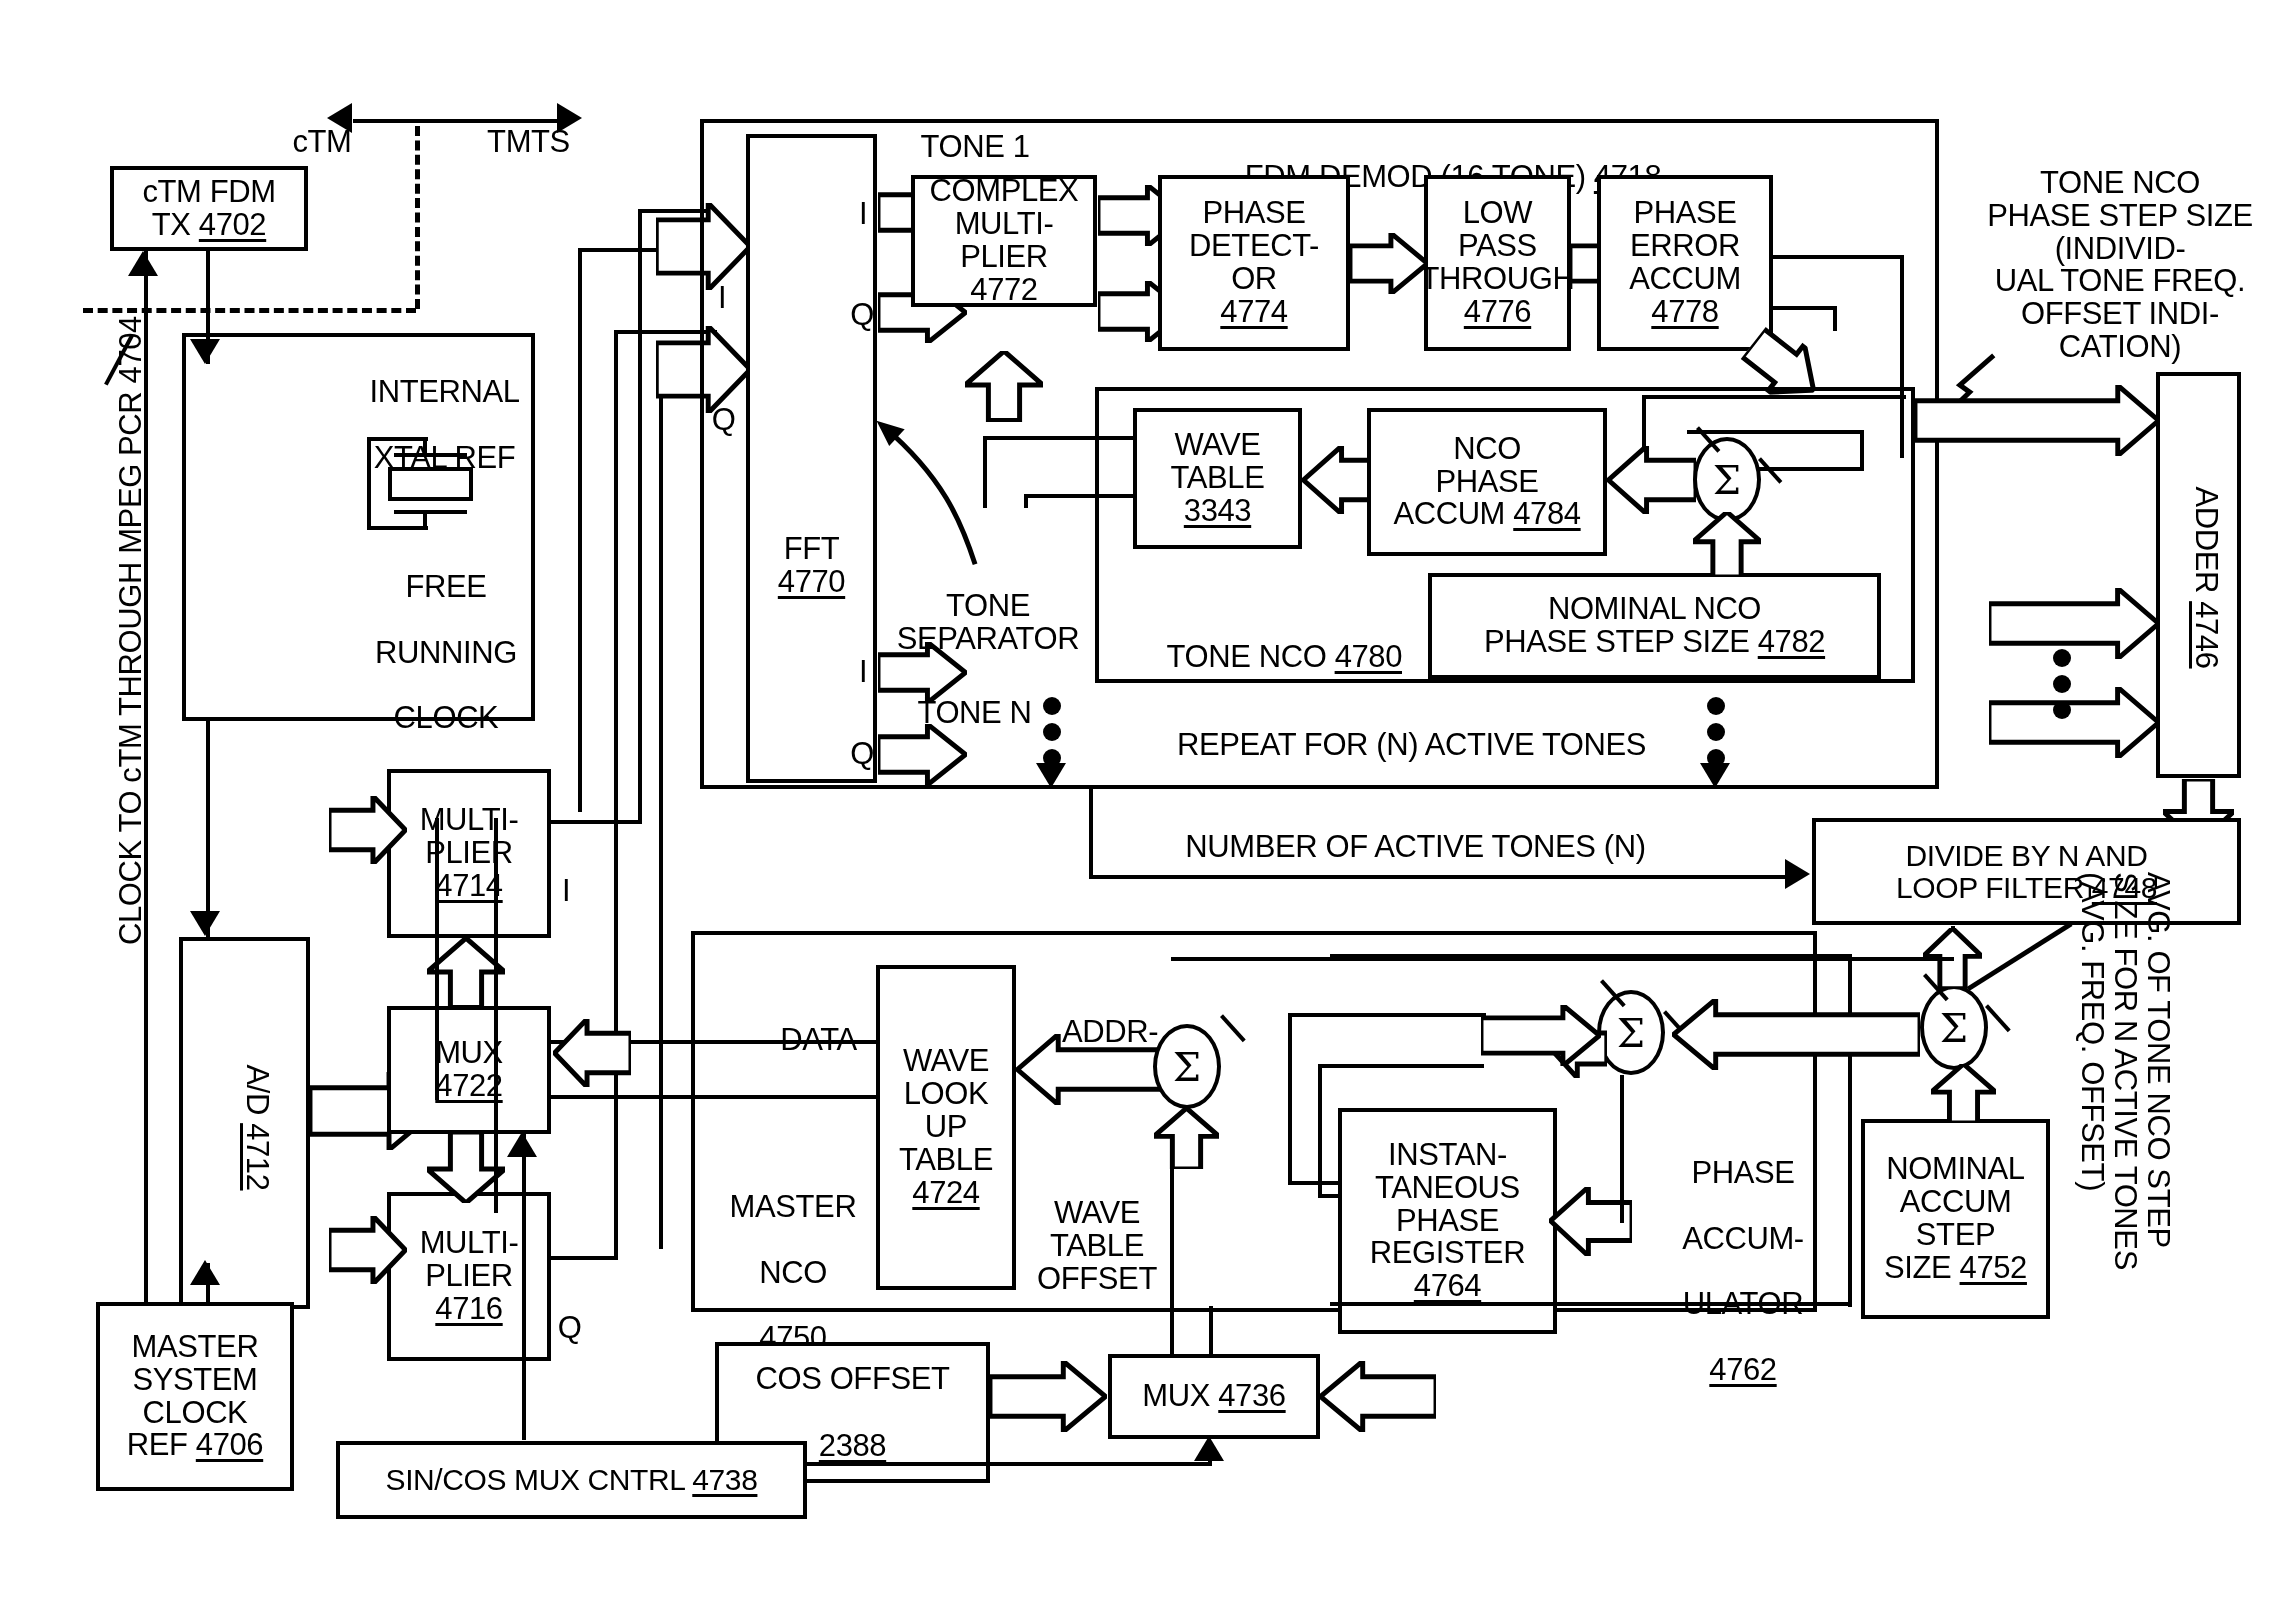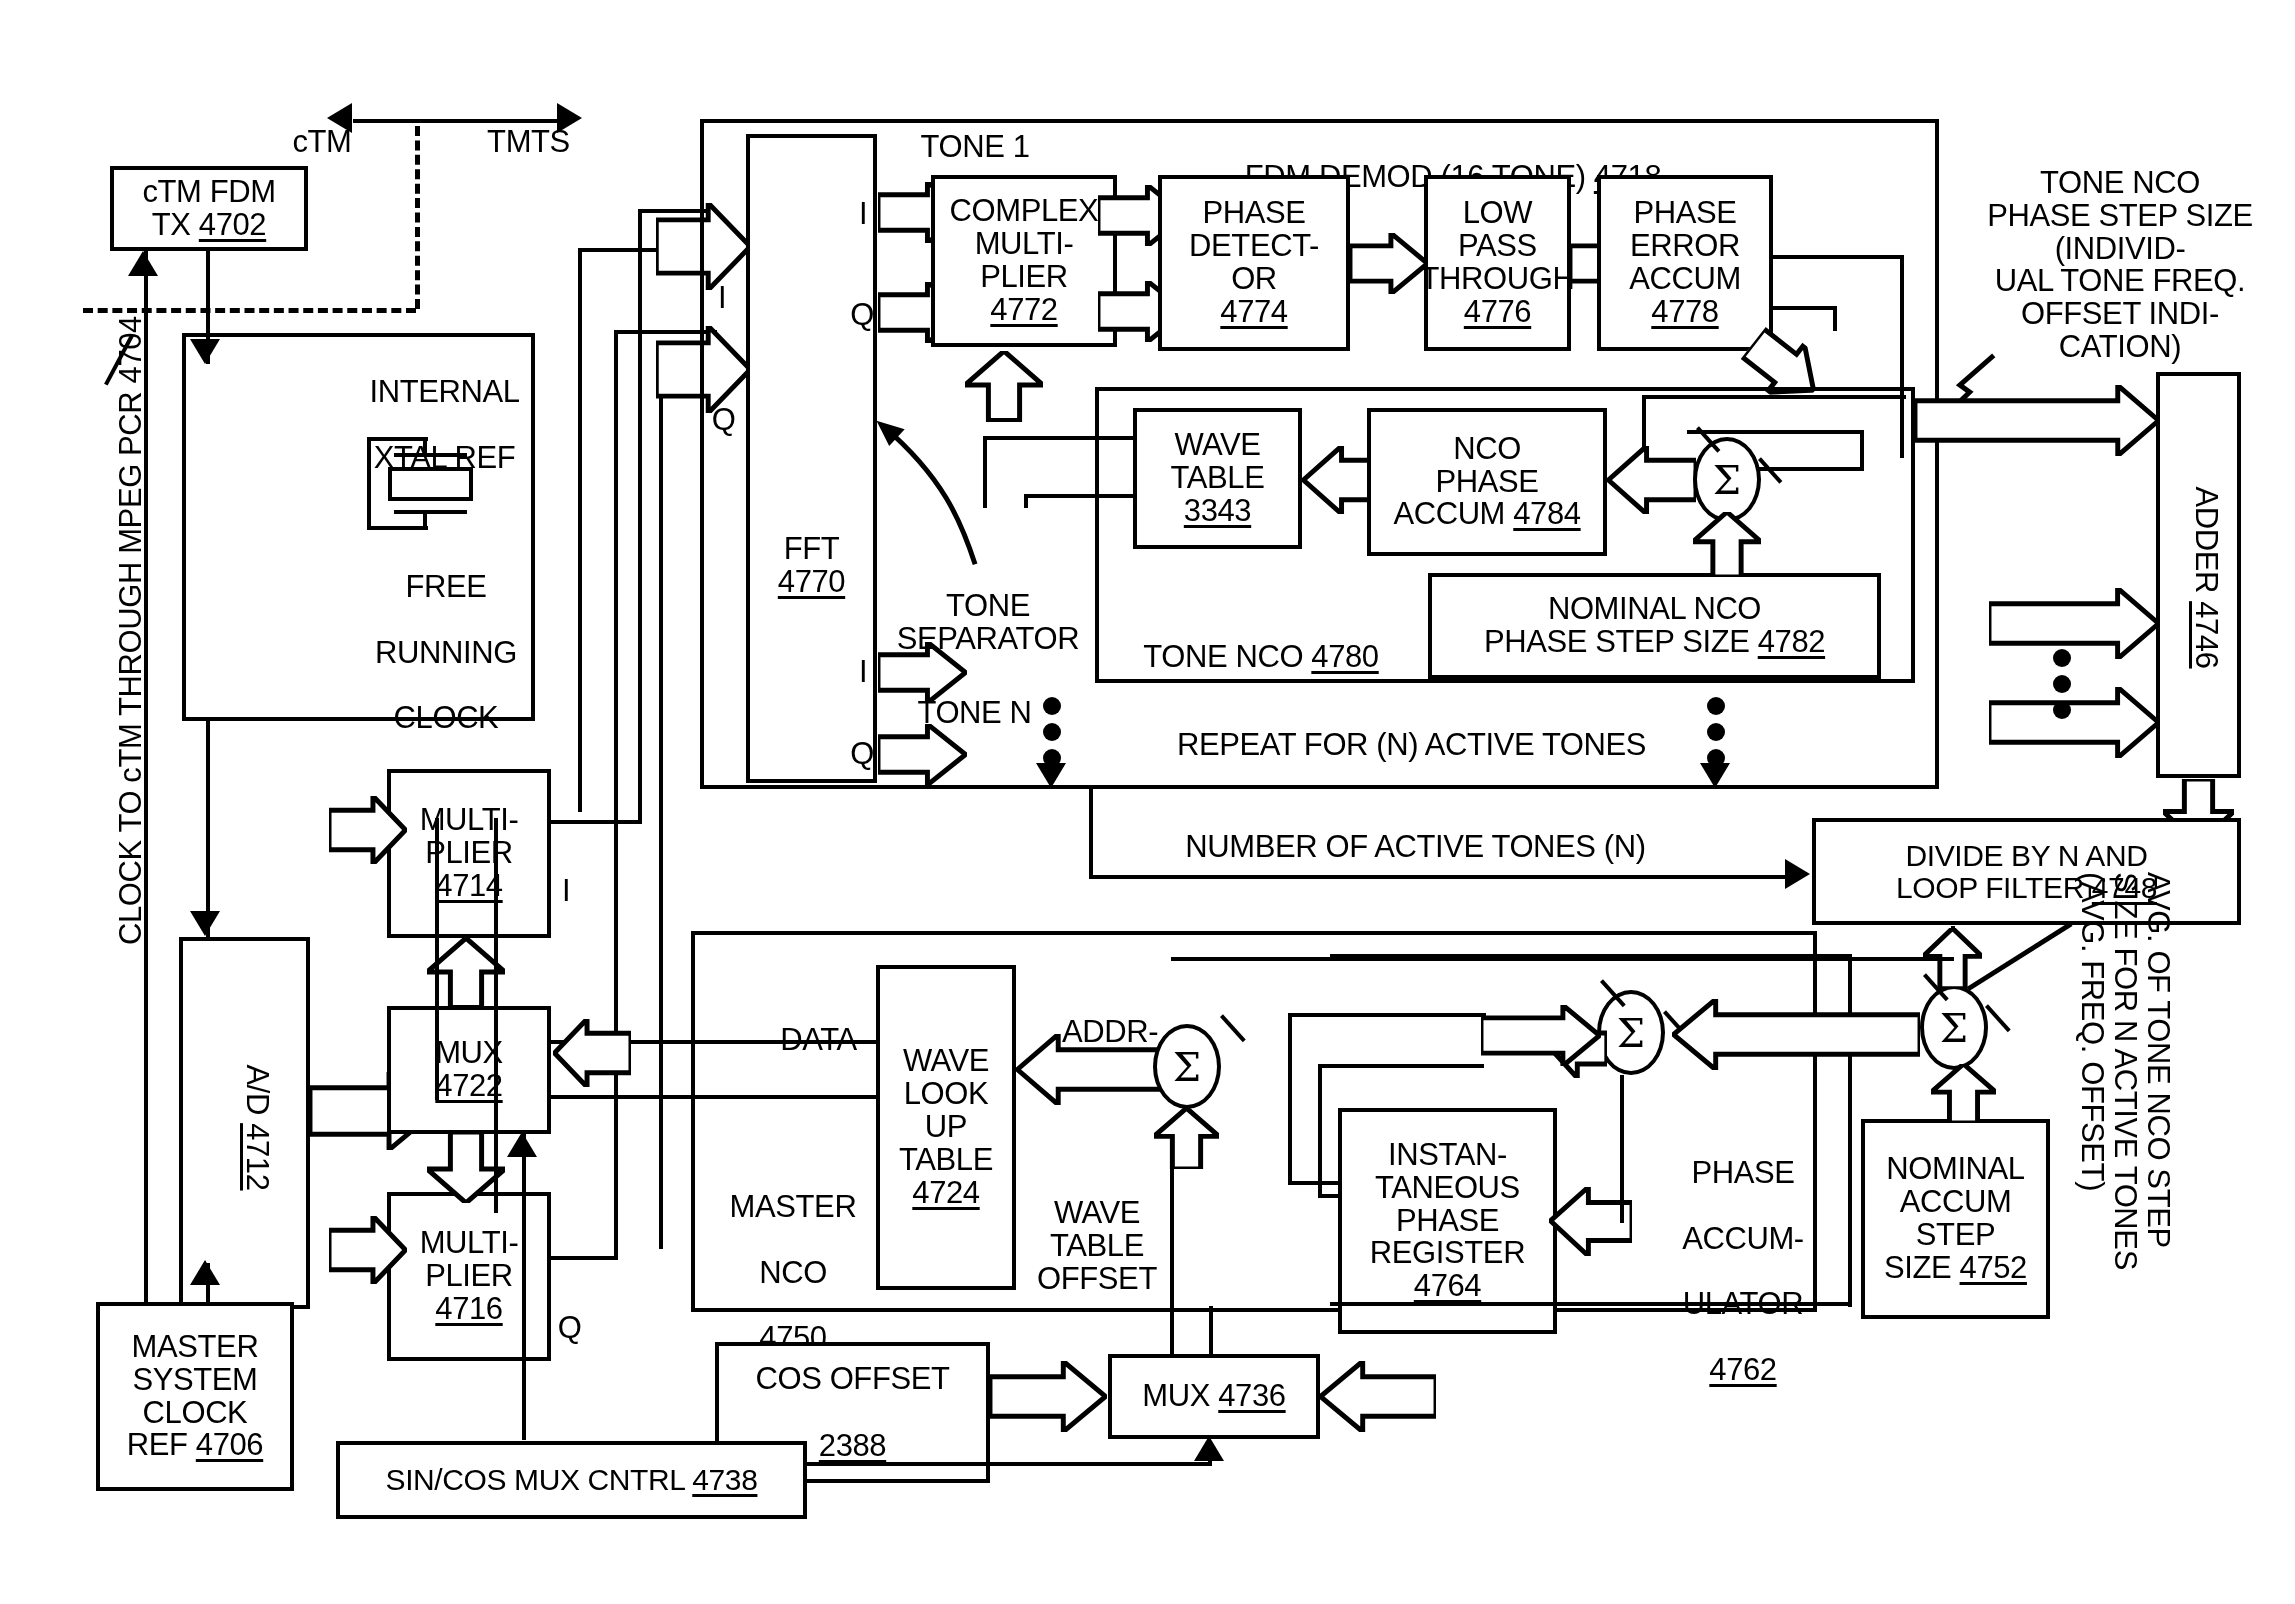--- a/index.html
+++ b/index.html
@@ -299,21 +299,21 @@
 
   <svg style="position:absolute; left:837px; top:401px; width:141px; height:169px;" viewBox="0 0 200 240">
     <path d="M196,232 C176,170 150,108 66,36" fill="none" stroke="#000" stroke-width="7"></path>
     <polygon points="56,28 96,40 74,64" fill="#000"></polygon>
   </svg>
   <div class="lbl" style="left:868px; top:557px; width:240px;">
     <span>TONE
 SEPARATOR</span>
   </div>
 
-  <div class="box" style="left:911px; top:175px; width:186px; height:172px;margin-left:20px;">
+  <div class="box" style="left:911px; top:175px; width:186px; height:132px;">
     <div>COMPLEX</div>
     <div>MULTI-</div>
     <div>PLIER</div>
     <div class="u">4772</div>
   </div>
 
   <div class="barrow" style="left:1098px; top:185px; width:89px; height:61px;">
     <svg width="89" height="61" viewBox="0 0 126 86">
         <polygon points="0,18 70,18 70,0 124,43 70,86 70,68 0,68" fill="#fff" stroke="#000" stroke-width="7"></polygon>
       </svg>
@@ -363,21 +363,21 @@
   <div class="h" style="left:1773px; top:306px; width:63px;"></div>
   <div class="v" style="left:1833px; top:306px; height:25.4px;"></div>
   <div class="barrow" style="left:1772px; top:319px; width:78px; height:61px; transform:rotate(38deg); transform-origin:0 0;">
     <svg width="78" height="61" viewBox="0 0 110 86">
         <polygon points="0,18 58,18 58,0 108,43 58,86 58,68 0,68" fill="#fff" stroke="#000" stroke-width="7"></polygon>
       </svg>
   </div>
 
   <div class="grp" style="left:1095px; top:387px; width:820px; height:296px;"></div>
 
-  <div class="lbl" style="left:1120px; top:608px; width:282px; text-align:center;">
+  <div class="lbl" style="left:1120px; top:608px; width:282px; text-align:right;">
     <span>TONE NCO </span><span class="u">4780</span>
   </div>
 
   <div class="box" style="left:1133px; top:408px; width:169px; height:141px;">
     <div>WAVE</div>
     <div>TABLE</div>
     <div class="u">3343</div>
   </div>
 
   <div class="barrow" style="left:1302px; top:446px; width:89px; height:68px;">

